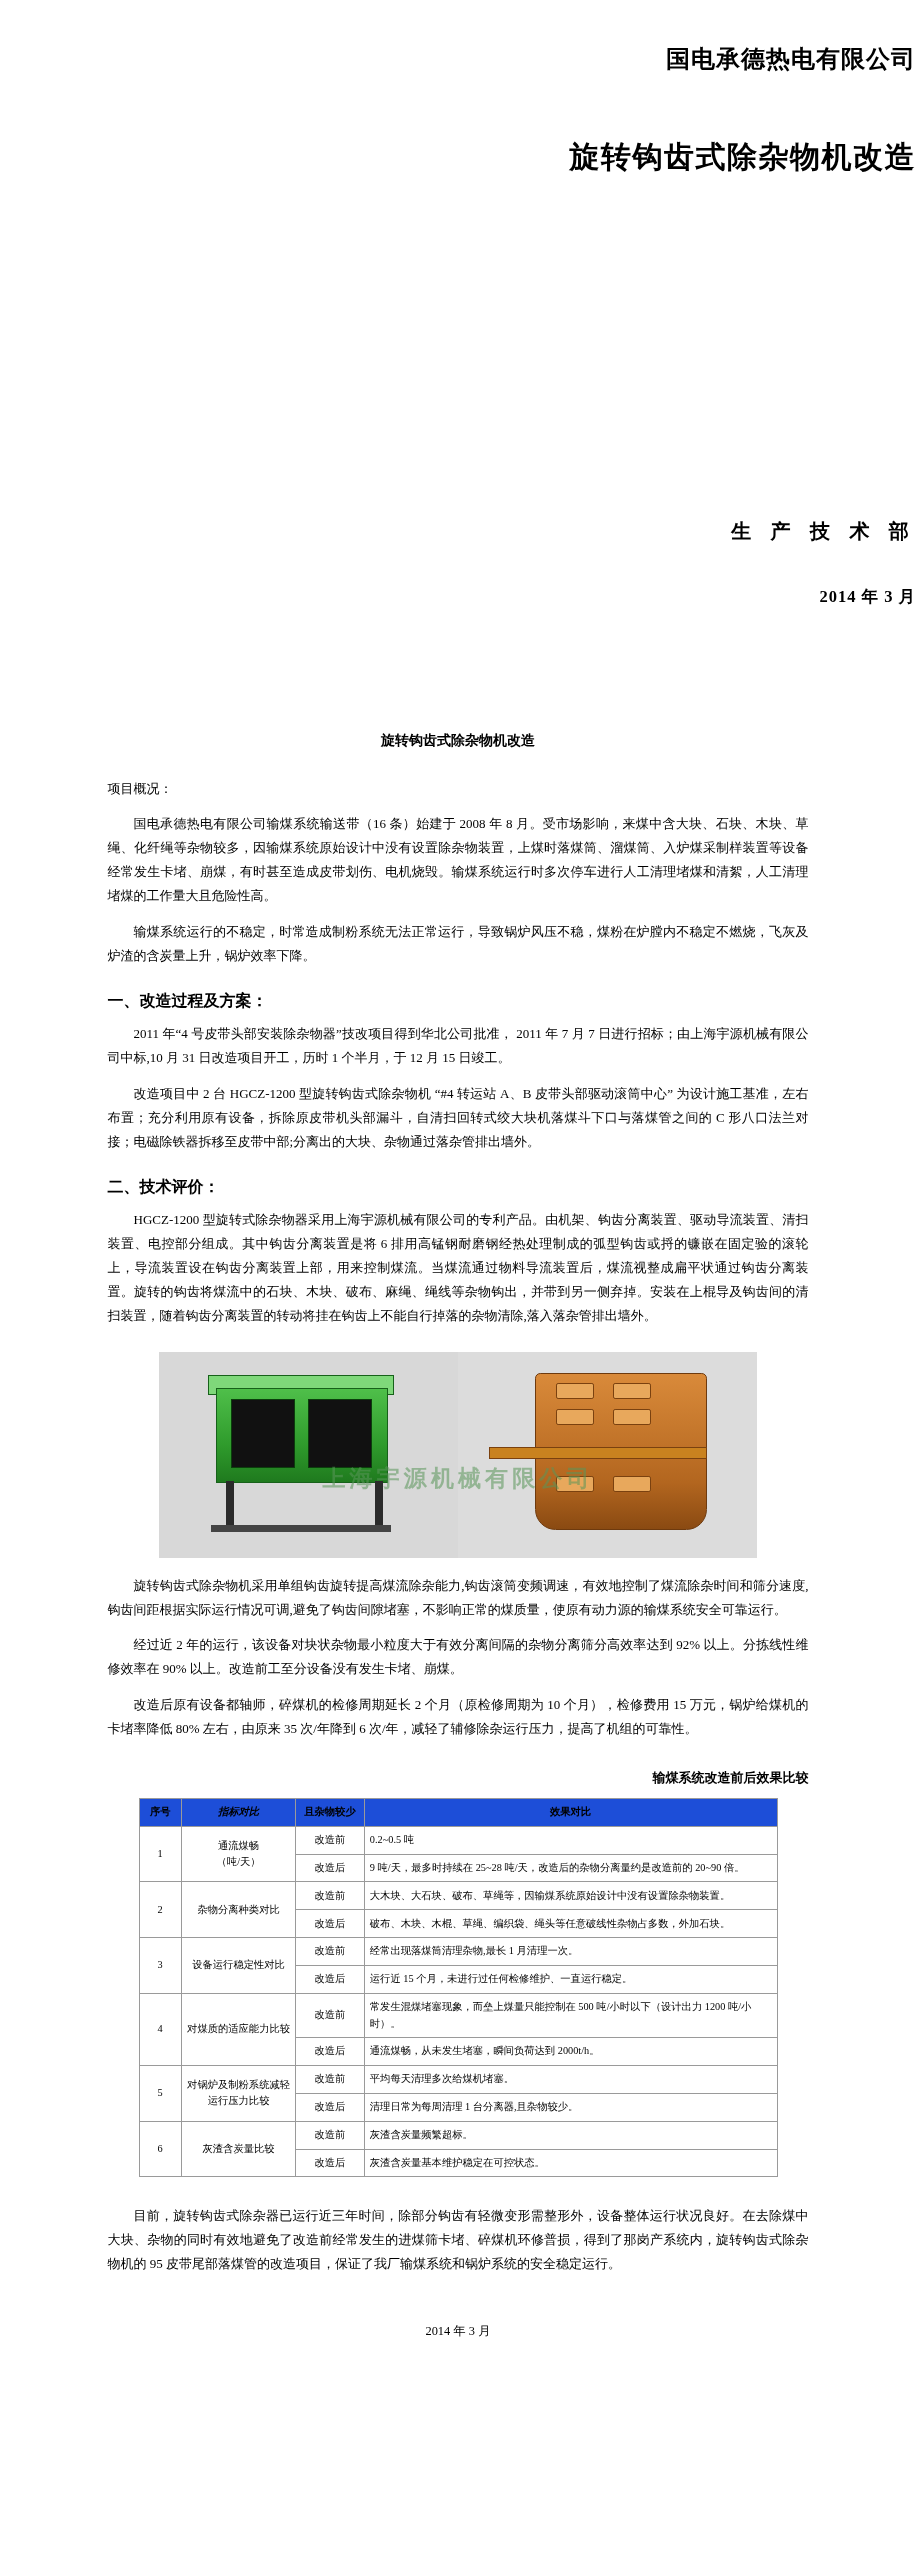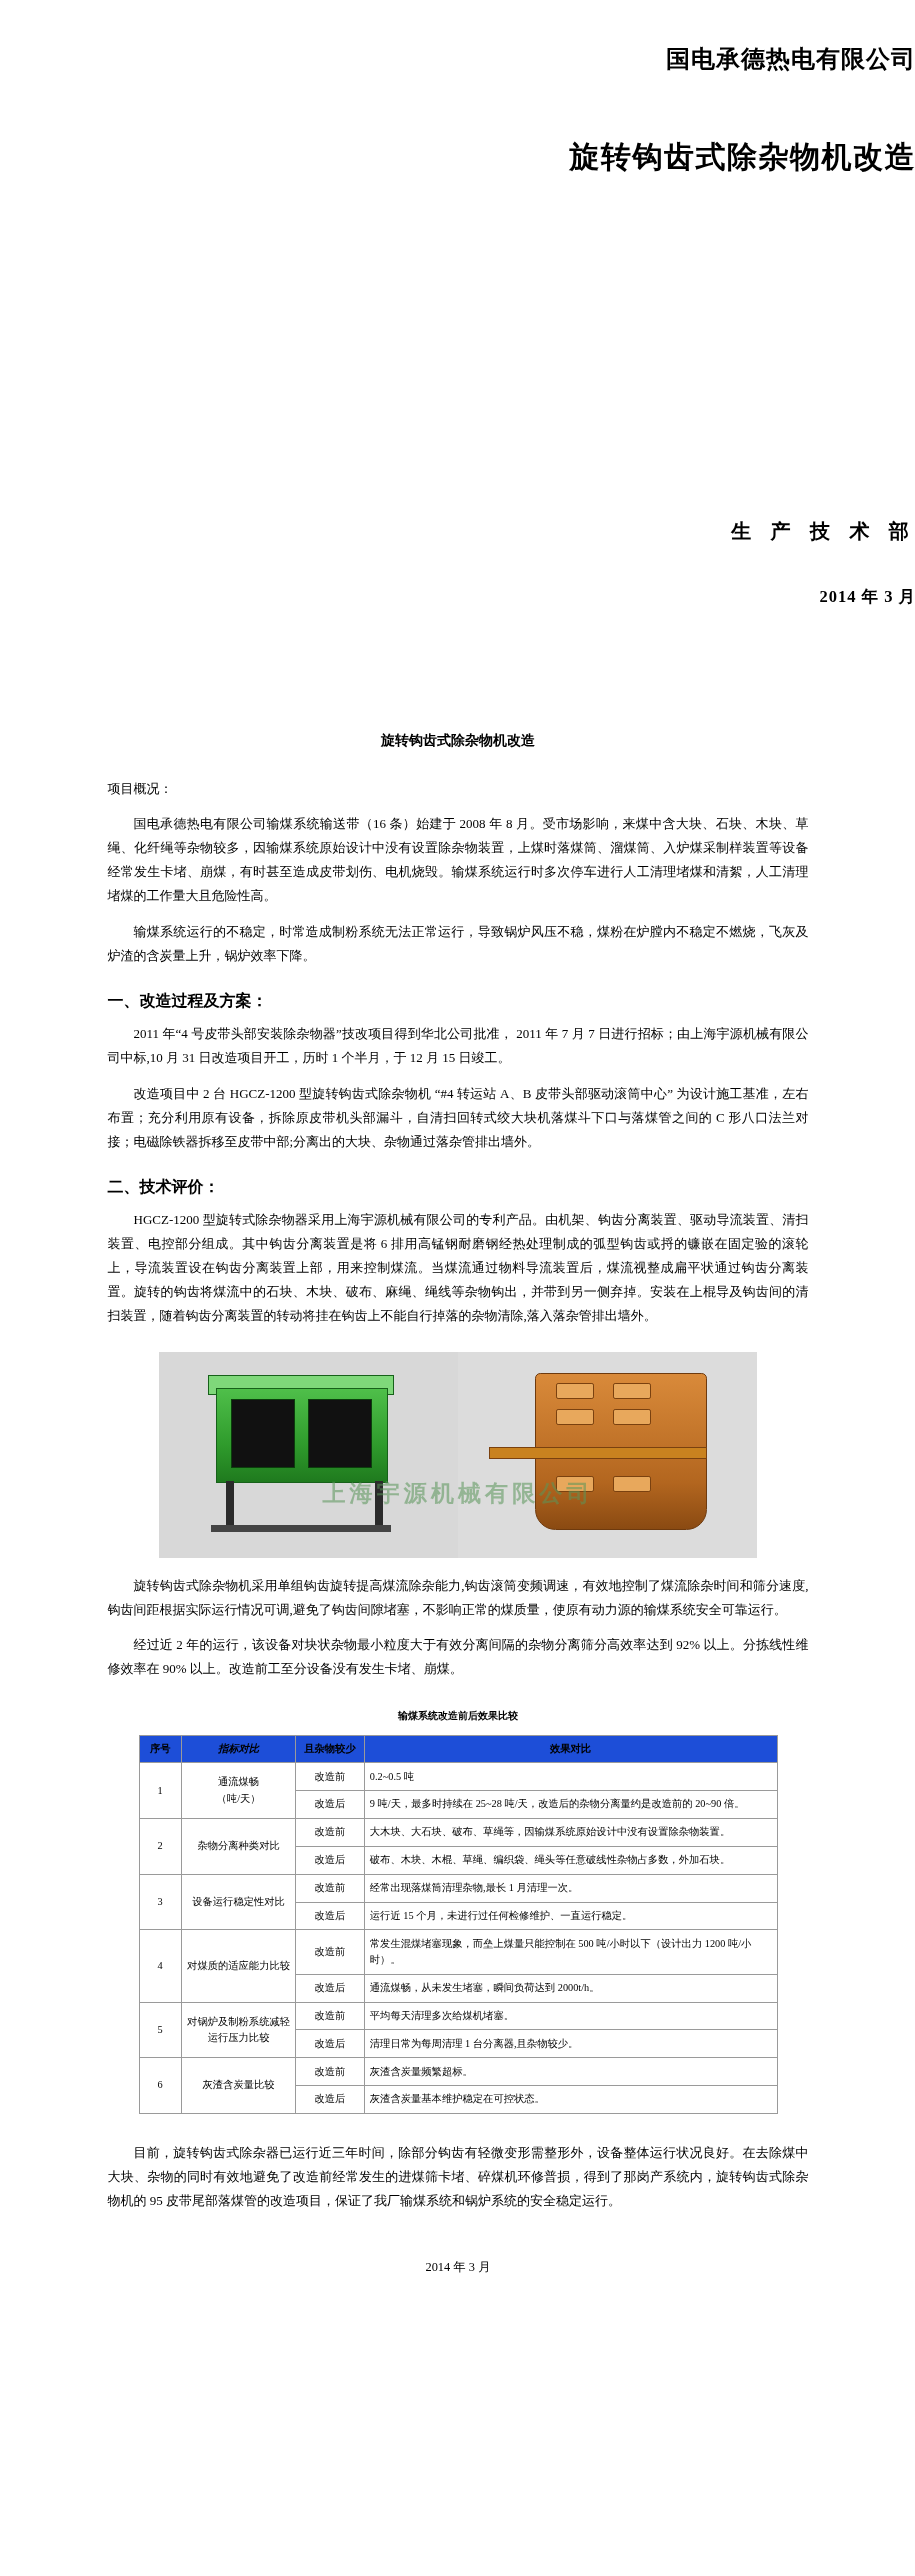--- a/index.html
+++ b/index.html
@@ -147,32 +147,32 @@
   }
   .rt-shaft {
     position: absolute;
     left: 31px; top: 95px;
     width: 216px; height: 9.3px;
     background: #c9821f;
     border: 1px solid #7a410f;
   }
   .watermark {
     position: absolute;
-    left: 0; top: 126px;
+    left: 0; top: 111px;
     width: 100%;
     text-align: center;
     font-size: 23px;
     font-weight: bold;
     color: rgba(90,150,90,0.55);
     letter-spacing: 4.1px;
     white-space: nowrap;
   }
   .table-title {
-    text-align: center;
-    font-size: 10px;
+    text-align: right;
+    font-size: 13px;
     font-weight: bold;
     margin: 28px 0 11.3px 0;
   }
   table.cmp {
     border-collapse: collapse;
     width: 639px;
     margin: 0 auto;
     font-size: 10.3px;
   }
   table.cmp th, table.cmp td {
@@ -244,20 +244,21 @@
         <div class="rt-hook" style="left:98px;top:57px;width:36px;height:13.4px;"></div>
         <div class="rt-hook" style="left:155px;top:57px;width:36px;height:13.4px;"></div>
         <div class="rt-hook" style="left:98px;top:124px;width:36px;height:13.4px;"></div>
         <div class="rt-hook" style="left:155px;top:124px;width:36px;height:13.4px;"></div>
       </div>
       <div class="watermark">上海宇源机械有限公司</div>
     </div>
 
     <p class="para">旋转钩齿式除杂物机采用单组钩齿旋转提高煤流除杂能力,钩齿滚筒变频调速，有效地控制了煤流除杂时间和筛分速度,钩齿间距根据实际运行情况可调,避免了钩齿间隙堵塞，不影响正常的煤质量，使原有动力源的输煤系统安全可靠运行。</p>
     <p class="para">经过近 2 年的运行，该设备对块状杂物最小粒度大于有效分离间隔的杂物分离筛分高效率达到 92% 以上。分拣线性维修效率在 90% 以上。改造前工至分设备没有发生卡堵、崩煤。</p>
+    <p class="para">改造后原有设备都轴师，碎煤机的检修周期延长 2 个月（原检修周期为 10 个月），检修费用 15 万元，锅炉给煤机的卡堵率降低 80% 左右，由原来 35 次/年降到 6 次/年，减轻了辅修除杂运行压力，提高了机组的可靠性。</p>
 
     <div class="table-title">输煤系统改造前后效果比较</div>
 
     <table class="cmp">
       <thead>
         <tr>
           <th class="col-no">序号</th>
           <th class="col-item">指标对比</th>
           <th class="col-stage">且杂物较少</th>
           <th class="col-effect">效果对比</th>

